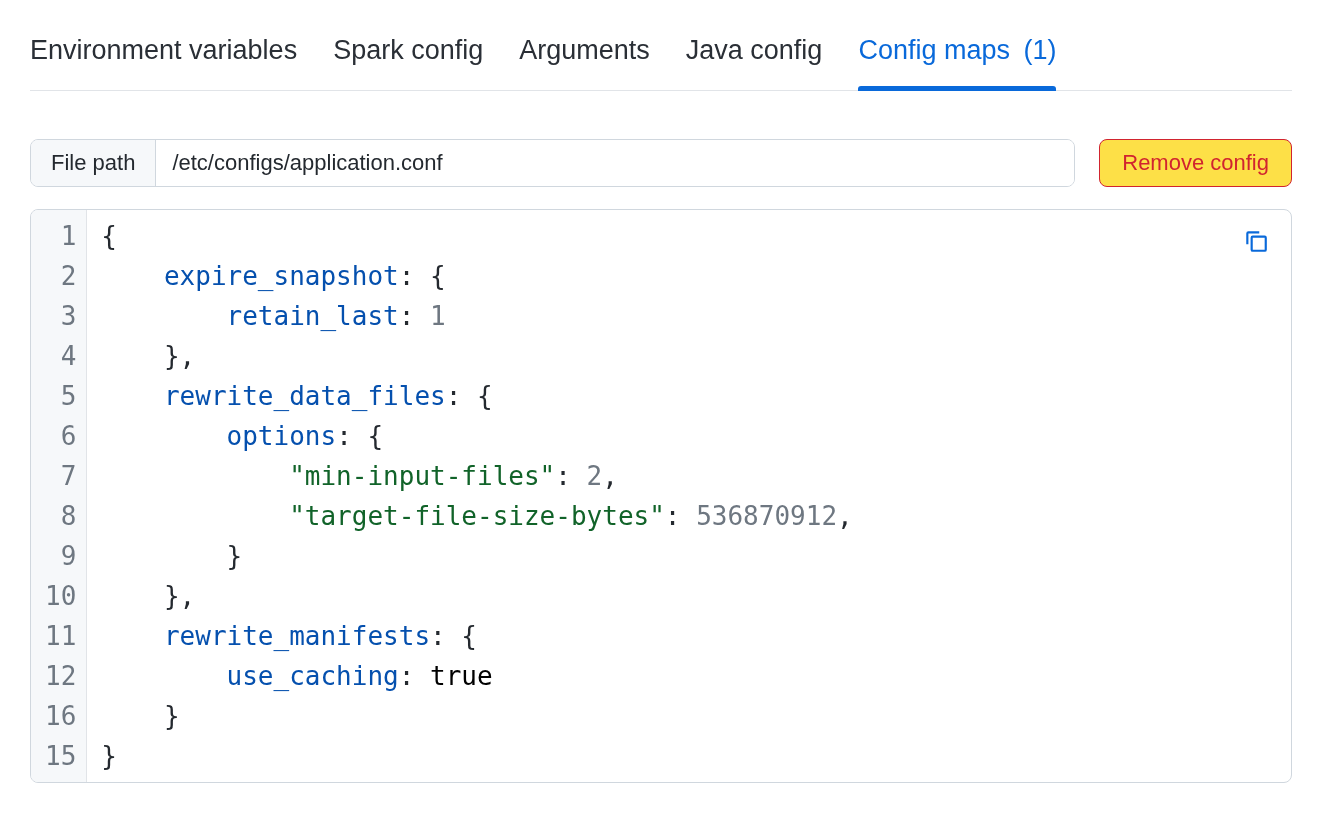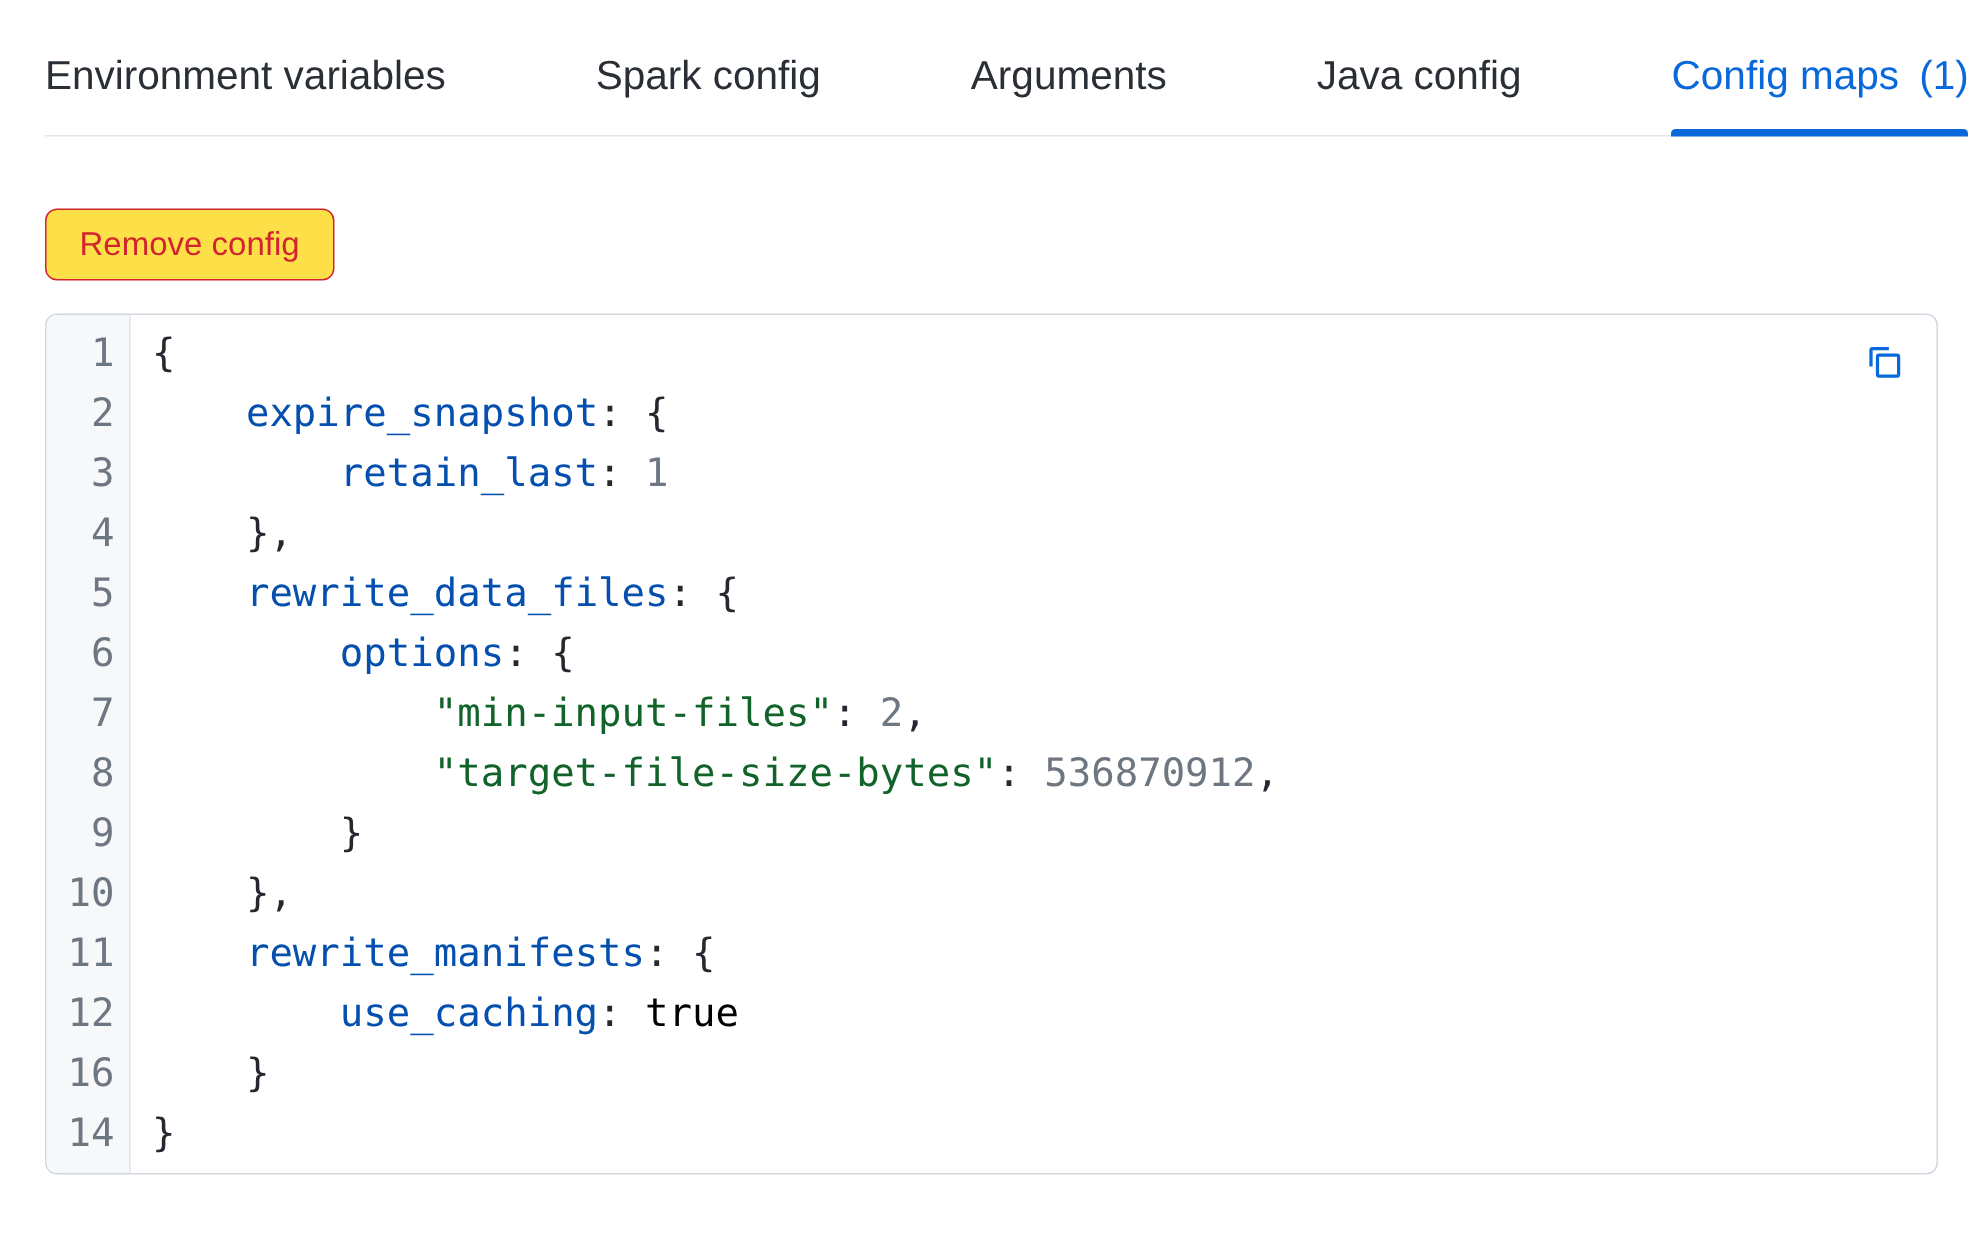--- a/index.html
+++ b/index.html
@@ -10,21 +10,21 @@
     background: #fff;
     color: #24292f;
   }
   .wrap {
     padding: 28px 30px 40px 30px;
   }
 
   
   .tabs {
     display: flex;
-    gap: 100px;
+    gap: 36px;
     border-bottom: 1px solid #e1e4e8;
     padding-bottom: 0;
   }
   .tab {
     font-size: 27px;
     line-height: 1.2;
     padding: 6px 0 24px;
     color: #2a2f36;
     cursor: pointer;
     white-space: nowrap;
@@ -150,39 +150,43 @@
 
   <div class="tabs" id="tabs-bar">
       <div class="tab"><span>Environment variables</span></div>
       <div class="tab"><span>Spark config</span></div>
       <div class="tab"><span>Arguments</span></div>
       <div class="tab"><span>Java config</span></div>
       <div class="tab active"><span>Config maps</span> <span class="count">(1)</span></div>
     </div>
 
   <div class="fp-row">
+    <div class="fp-group">
+      <div class="fp-label">File path</div>
+      <input class="fp-input" type="text" value="/etc/configs/application.conf" style="">
+    </div>
     <button class="remove-btn">Remove config</button>
   </div>
 
   <div class="editor">
     <div class="gutter" id="gutter">
         <div class="code-line">1</div>
         <div class="code-line">2</div>
         <div class="code-line">3</div>
         <div class="code-line">4</div>
         <div class="code-line">5</div>
         <div class="code-line">6</div>
         <div class="code-line">7</div>
         <div class="code-line">8</div>
         <div class="code-line">9</div>
         <div class="code-line">10</div>
         <div class="code-line">11</div>
         <div class="code-line">12</div>
         <div class="code-line">16</div>
-        <div class="code-line">14</div>
+        <div class="code-line">15</div>
       </div>
     <div class="code" id="code"><div class="code-line"><span class="p">{</span></div><div class="code-line"><span class="p">    </span><span class="k">expire_snapshot</span><span class="p">: {</span></div><div class="code-line"><span class="p">        </span><span class="k">retain_last</span><span class="p">: </span><span class="n">1</span></div><div class="code-line"><span class="p">    },</span></div><div class="code-line"><span class="p">    </span><span class="k">rewrite_data_files</span><span class="p">: {</span></div><div class="code-line"><span class="p">        </span><span class="k">options</span><span class="p">: {</span></div><div class="code-line"><span class="p">            </span><span class="s">"min-input-files"</span><span class="p">: </span><span class="n">2</span><span class="p">,</span></div><div class="code-line"><span class="p">            </span><span class="s">"target-file-size-bytes"</span><span class="p">: </span><span class="n">536870912</span><span class="p">,</span></div><div class="code-line"><span class="p">        }</span></div><div class="code-line"><span class="p">    },</span></div><div class="code-line"><span class="p">    </span><span class="k">rewrite_manifests</span><span class="p">: {</span></div><div class="code-line"><span class="p">        </span><span class="k">use_caching</span><span class="p">: </span><span class="b">true</span></div><div class="code-line"><span class="p">    }</span></div><div class="code-line"><span class="p">}</span></div></div>
     <button class="copy-btn">
       <svg width="26" height="26" viewBox="0 0 24 24" fill="none" stroke="currentColor" stroke-width="2" stroke-linejoin="round">
         <rect x="8" y="8" width="13" height="13" rx="1"></rect>
         <path d="M4 15 V5 a1 1 0 0 1 1-1 h10"></path>
       </svg>
     </button>
   </div>
 

